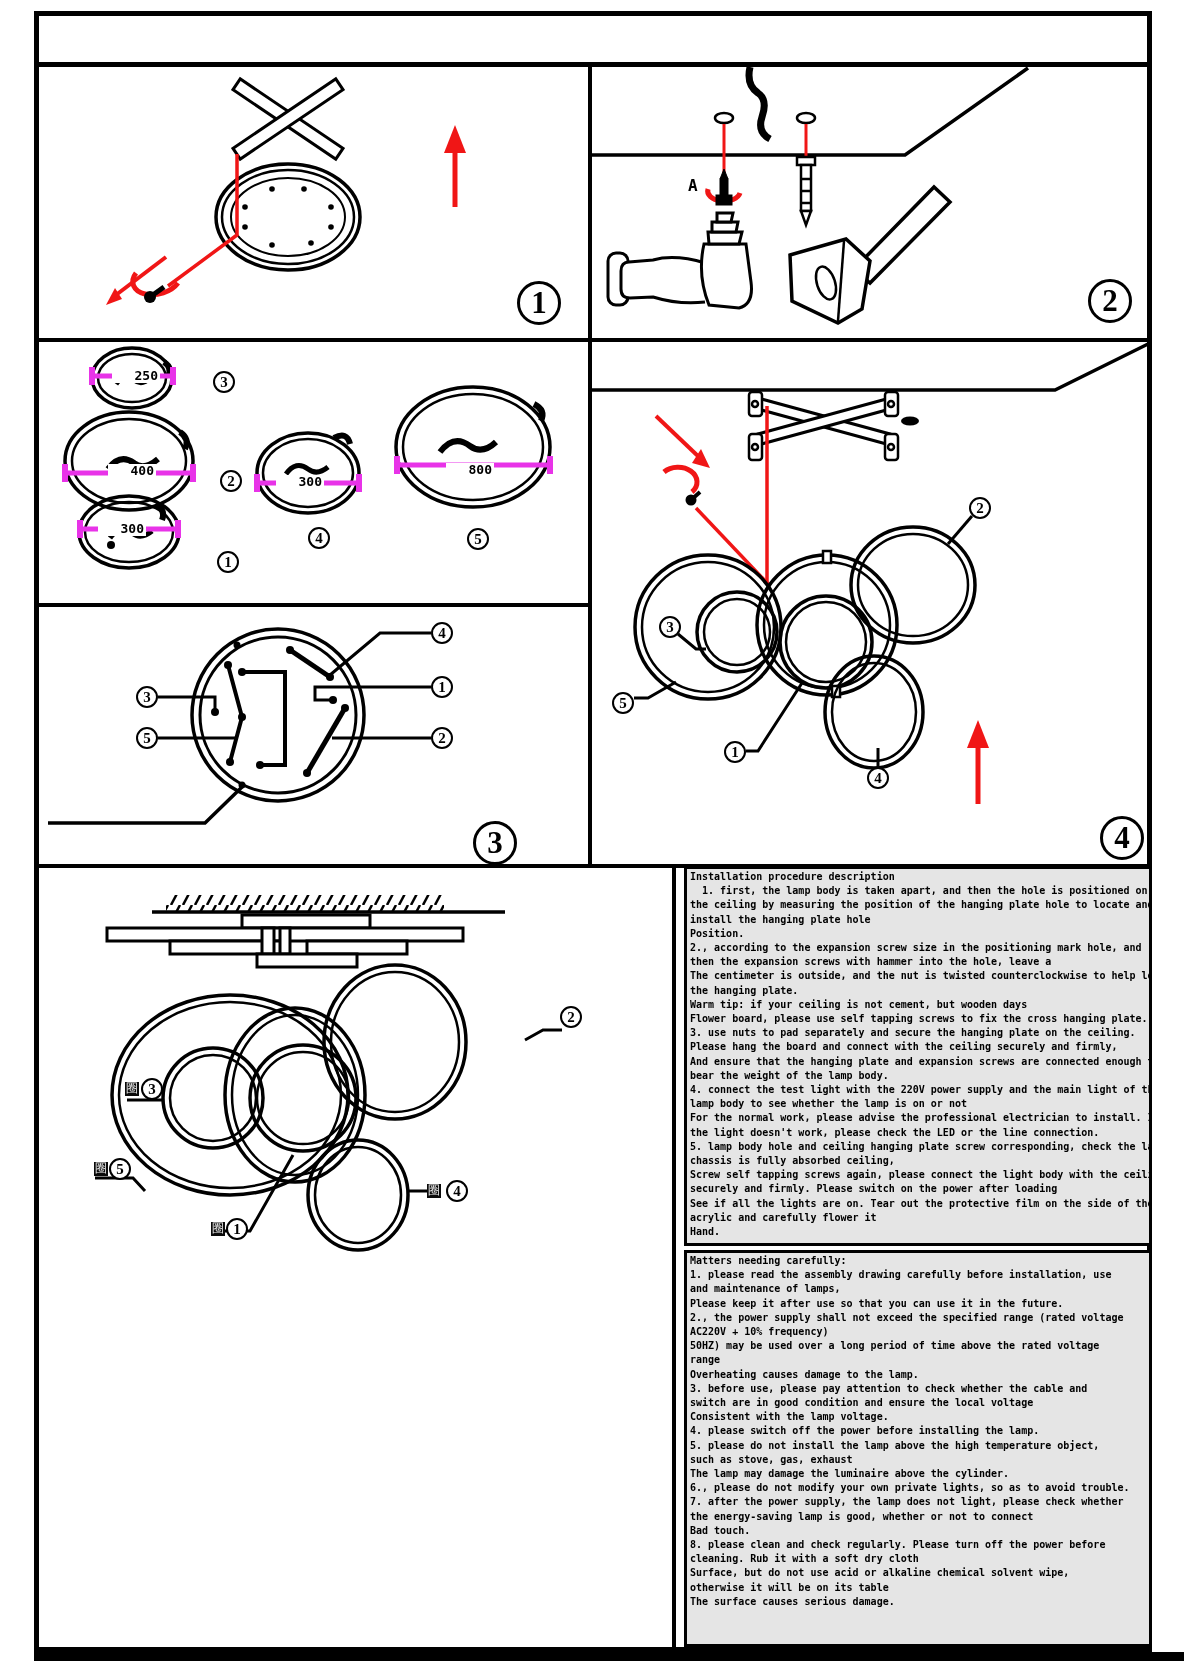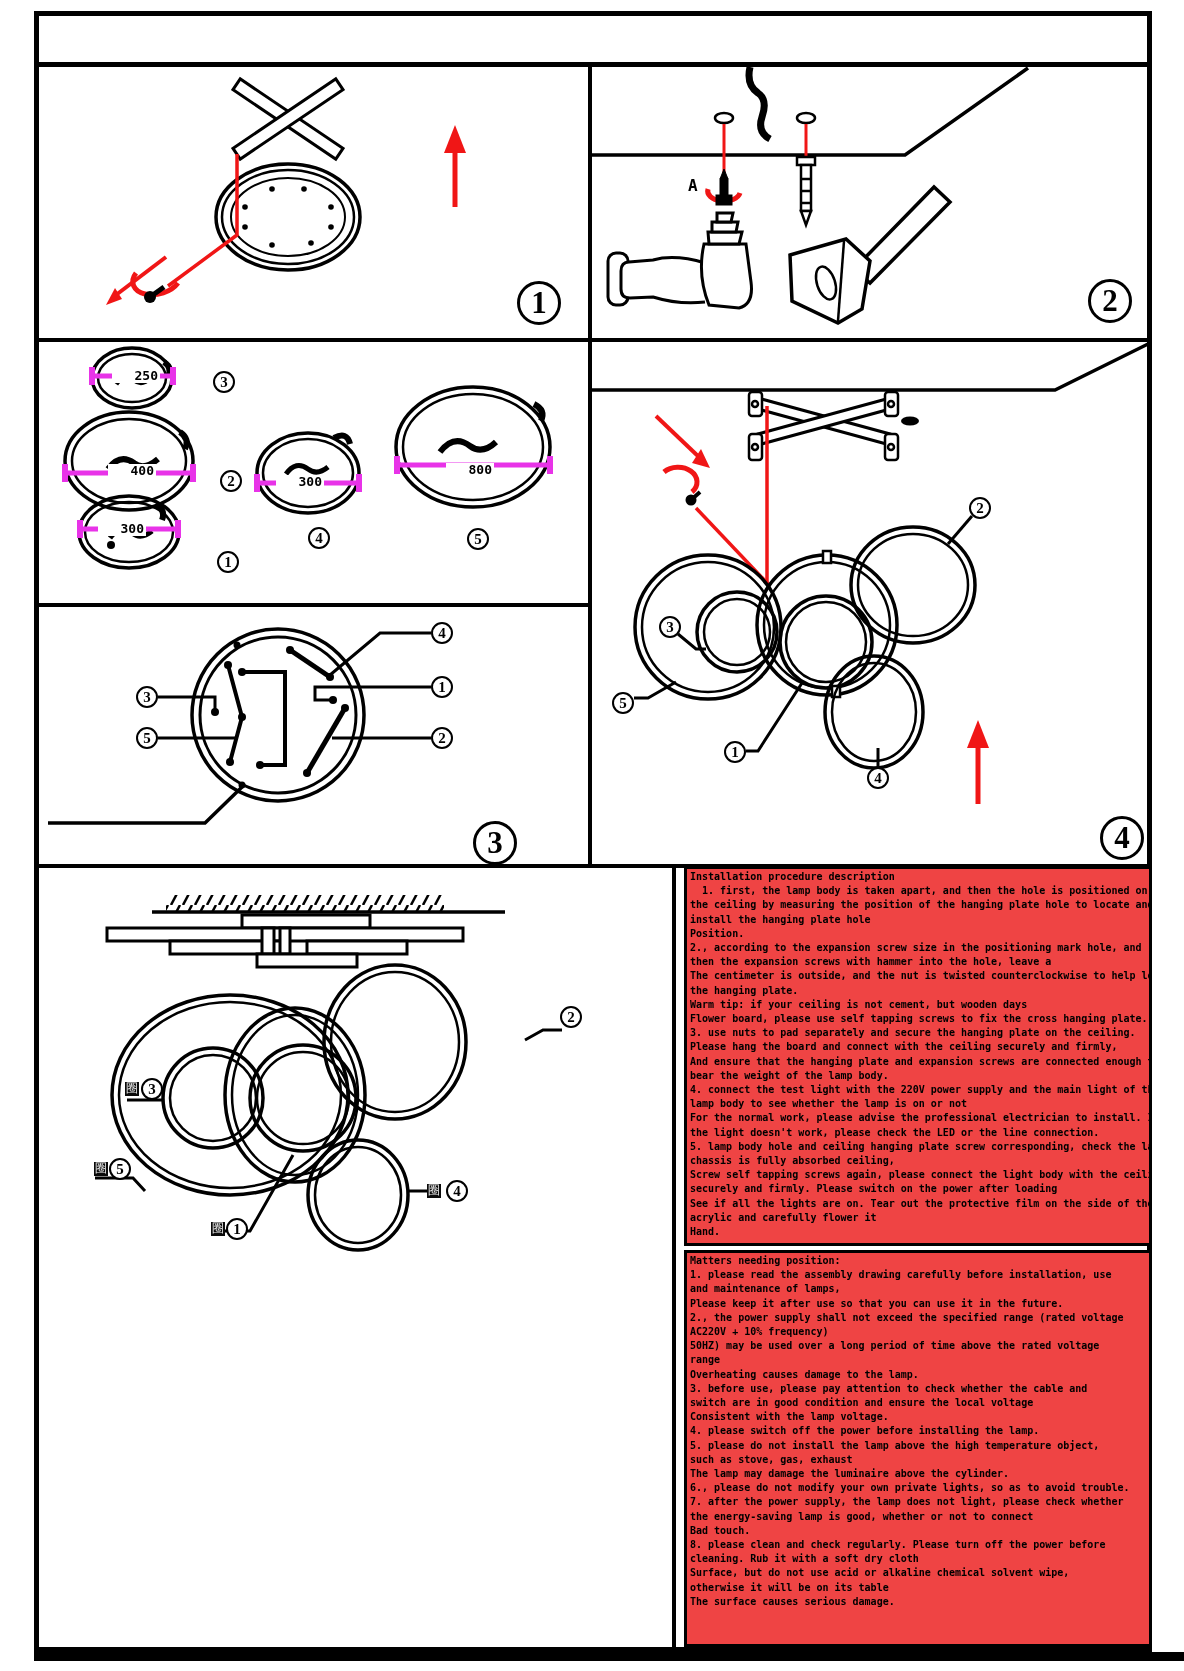--- a/index.html
+++ b/index.html
@@ -14,21 +14,21 @@
       font-family:"Liberation Serif",serif;font-weight:bold;font-size:15px;box-sizing:border-box;}
   .pn{position:absolute;width:44px;height:44px;border:3px solid #000;border-radius:50%;
       background:#fff;display:flex;align-items:center;justify-content:center;
       font-family:"Liberation Serif",serif;font-weight:bold;font-size:31px;box-sizing:border-box;}
   .dim{position:absolute;background:#fff;padding:0 2px;font:bold 13px/14px "DejaVu Sans Mono",monospace;
        text-align:right;}
   .cjk{position:absolute;width:14px;height:14px;background:#0a0a0a;color:#efefef;
        font-size:12px;line-height:13px;overflow:hidden;text-align:center;}
   .albl{position:absolute;font:bold 16px "DejaVu Sans Mono",monospace;}
   .txtbox{position:absolute;left:684px;width:468px;border:3px solid #000;box-sizing:border-box;
-          background:#ef4444;overflow:hidden;padding:1px 3px;}
+          background:#e5e5e5;overflow:hidden;padding:1px 3px;}
   .txtbox .tt{font:bold 10px/14.2px "DejaVu Sans Mono",monospace;white-space:pre;}
   .txtbox .bd{font:bold 10px/14.2px "DejaVu Sans Mono",monospace;white-space:pre;}
 </style>
 </head>
 <body>
 
 <div class="page">
 
   <div class="frame"></div>
   <div style="position:absolute;left:40px;top:18px;width:1100px;height:40px;"></div>
@@ -326,21 +326,21 @@
 the light doesn't work, please check the LED or the line connection.
 5. lamp body hole and ceiling hanging plate screw corresponding, check the lam
 chassis is fully absorbed ceiling,
 Screw self tapping screws again, please connect the light body with the ceilin
 securely and firmly. Please switch on the power after loading
 See if all the lights are on. Tear out the protective film on the side of the
 acrylic and carefully flower it
 Hand.</div>
   </div>
   <div class="txtbox" style="top:1250px;height:397px;">
-    <div class="tt">Matters needing position:</div>
+    <div class="tt">Matters needing carefully:</div>
     <div class="bd">1. please read the assembly drawing carefully before installation, use
 and maintenance of lamps,
 Please keep it after use so that you can use it in the future.
 2., the power supply shall not exceed the specified range (rated voltage
 AC220V + 10% frequency)
 50HZ) may be used over a long period of time above the rated voltage
 range
 Overheating causes damage to the lamp.
 3. before use, please pay attention to check whether the cable and
 switch are in good condition and ensure the local voltage

